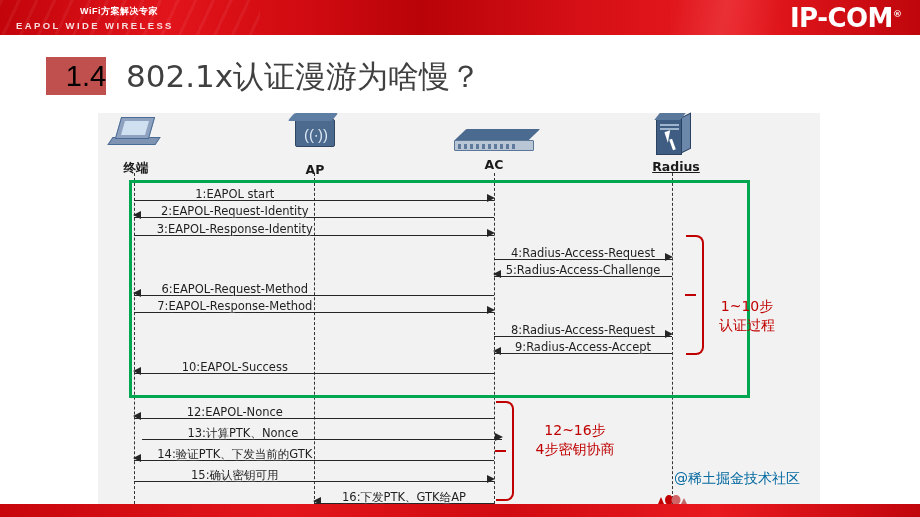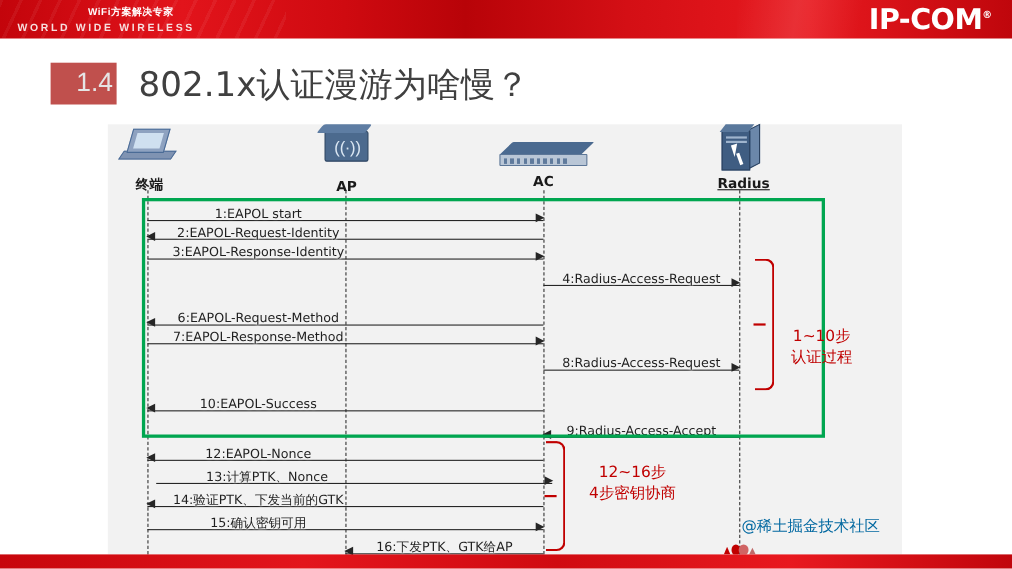--- a/index.html
+++ b/index.html
@@ -51,21 +51,21 @@
     background: linear-gradient(100deg, rgba(255,255,255,0.0) 0%,
        rgba(255,255,255,0.10) 22%, rgba(255,255,255,0.0) 45%);
     pointer-events: none;
   }
 
   
   .badge {
     position: absolute; left: 46px; top: 57px;
     width: 60px; height: 38px;
     background: #c0504d;
-    color: #e5e5e5; font-size: 24px;
+    color: #000000; font-size: 29px;
     display: flex; align-items: center; justify-content: center;
     font-family: "Liberation Sans", sans-serif;
     padding-left: 20px;
   }
   .page-title {
     position: absolute; left: 126px; top: 56px;
     font-size: 31px; color: #404040; white-space: nowrap;
     font-family: "DejaVu Sans", sans-serif; font-weight: normal;
   }
 
@@ -232,21 +232,21 @@
   }
 </style>
 </head>
 <body>
 
 <div id="slide">
 
   <div class="banner">
     <div class="banner-slashes"></div>
     <div class="banner-cn">WiFi方案解决专家</div>
-    <div class="banner-en">WORLD  WIDE  WIRELESS</div>
+    <div class="banner-en">EAPOL  WIDE  WIRELESS</div>
     <div class="logo"><span>IP-COM</span><span class="reg">®</span></div>
     <div class="logo-sheen"></div>
   </div>
 
   <div class="badge">1.4</div>
   <div class="page-title">802.1x认证漫游为啥慢？</div>
 
   <div class="diagram">
 
     <div class="lifeline" style="left:36px;"></div>
@@ -307,40 +307,45 @@
       <div class="msg-arrow right"></div>
       <div class="msg-label lbl-left">3:EAPOL-Response-Identity</div>
     </div>
 
     <div class="msg" style="left:396px; width:178px; top:134px;">
       <div class="msg-line"></div>
       <div class="msg-arrow right"></div>
       <div class="msg-label">4:Radius-Access-Request</div>
     </div>
 
+    <div class="msg" style="left:396px; width:178px; top:151px;">
+      <div class="msg-line"></div>
+      <div class="msg-arrow left"></div>
+      <div class="msg-label">5:Radius-Access-Challenge</div>
+    </div>
 
     <div class="msg" style="left:36px; width:360px; top:170px;">
       <div class="msg-line"></div>
       <div class="msg-arrow left"></div>
       <div class="msg-label lbl-left">6:EAPOL-Request-Method</div>
     </div>
 
     <div class="msg" style="left:36px; width:360px; top:187px;">
       <div class="msg-line"></div>
       <div class="msg-arrow right"></div>
       <div class="msg-label lbl-left">7:EAPOL-Response-Method</div>
     </div>
 
     <div class="msg" style="left:396px; width:178px; top:211px;">
       <div class="msg-line"></div>
       <div class="msg-arrow right"></div>
       <div class="msg-label">8:Radius-Access-Request</div>
     </div>
 
-    <div class="msg" style="left:396px; width:178px; top:228px;margin-top:44px;">
+    <div class="msg" style="left:396px; width:178px; top:228px;">
       <div class="msg-line"></div>
       <div class="msg-arrow left"></div>
       <div class="msg-label">9:Radius-Access-Accept</div>
     </div>
 
     <div class="msg" style="left:36px; width:360px; top:248px;">
       <div class="msg-line"></div>
       <div class="msg-arrow left"></div>
       <div class="msg-label lbl-left">10:EAPOL-Success</div>
     </div>

